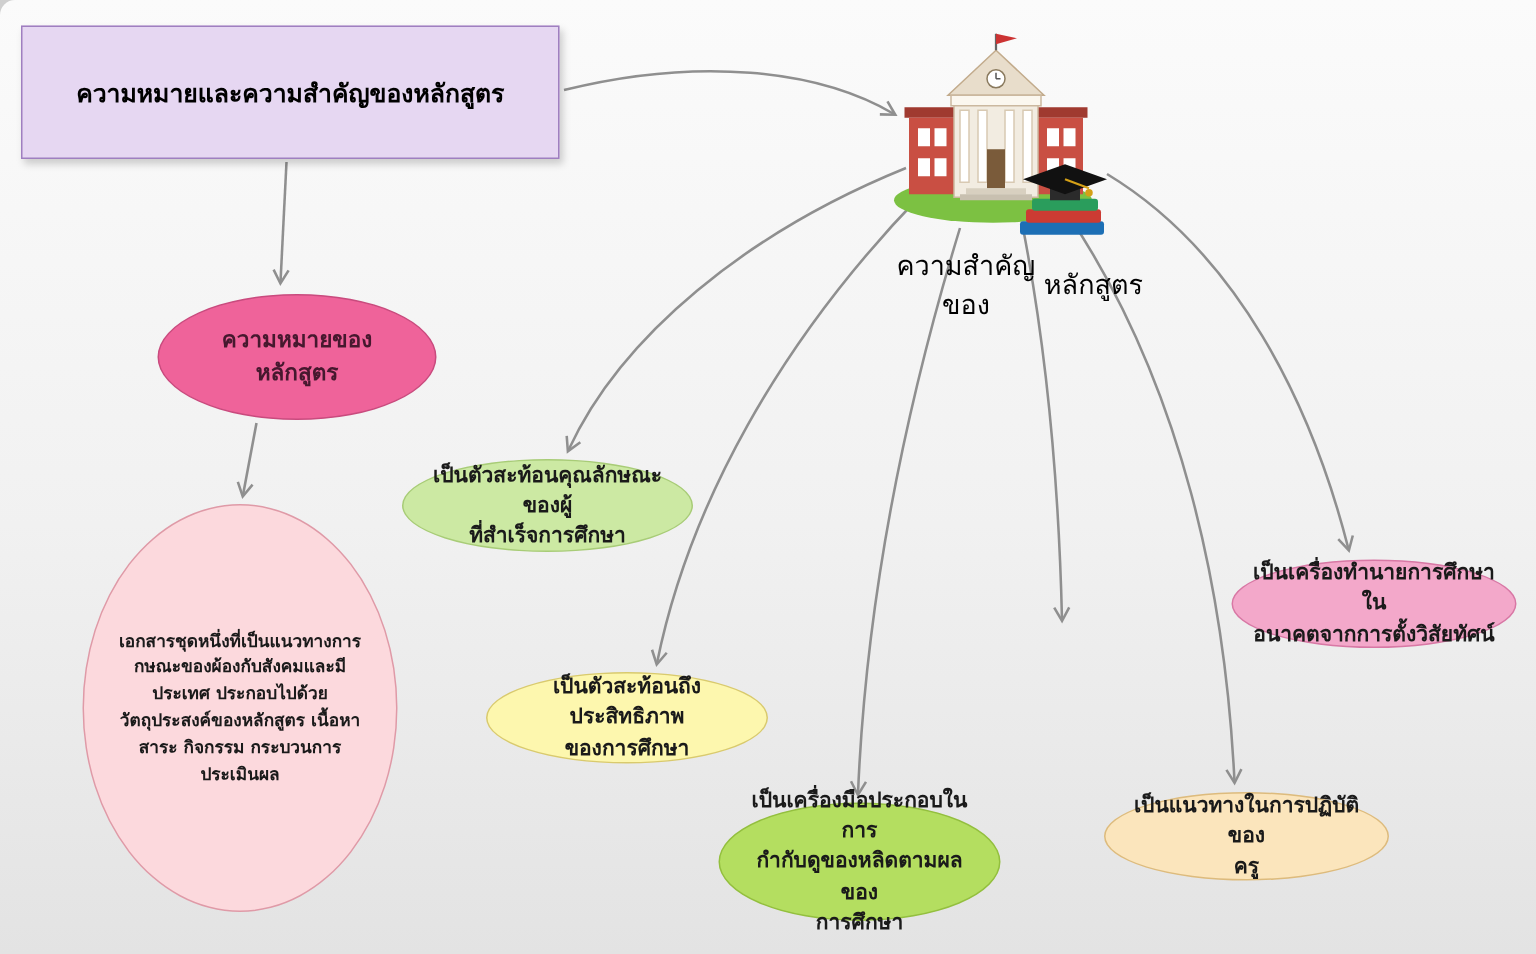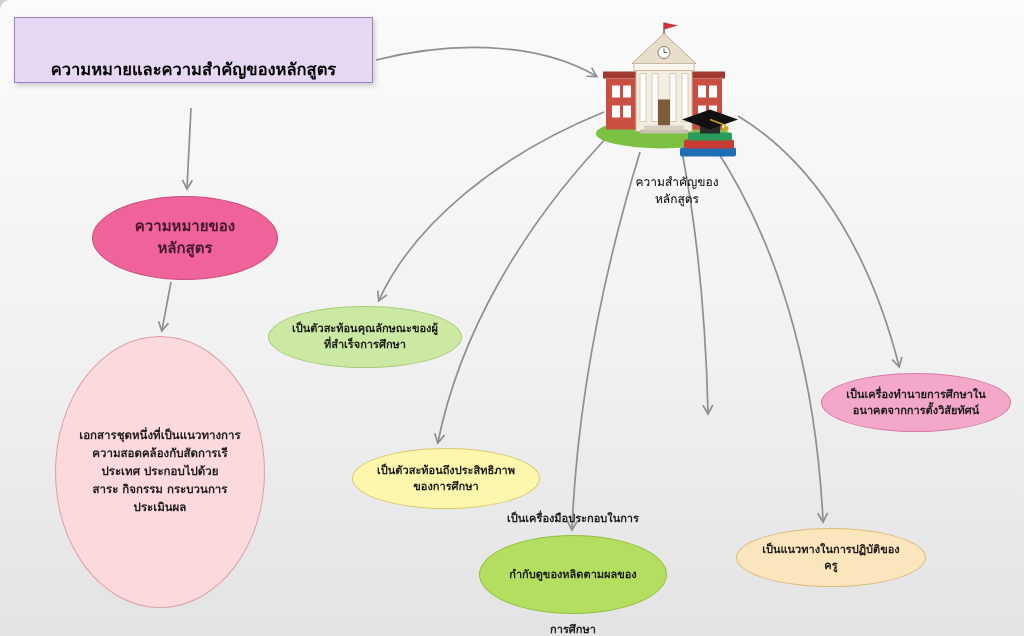--- a/index.html
+++ b/index.html
@@ -11,44 +11,43 @@
     background:linear-gradient(180deg,#fbfbfb 0%,#f1f1f1 55%,#e3e3e3 100%);
     border-radius:10px 0 0 0;
   }
   .arrows { position:absolute; left:0; top:0; pointer-events:none; }
 
   .node {
     position:absolute; display:flex; align-items:center; justify-content:center;
     text-align:center; color:#1a1a1a;
   }
   .title-box {
-    left:14px; top:17px; width:359px; height:66px;
+    left:14px; top:17px; width:359px; height:89px;
     border:1.5px solid #9f7fc0; font-weight:bold; font-size:16.5px; color:#000;
     box-shadow:2px 3px 5px rgba(0,0,0,0.18);
-    align-items:flex-end;
   }
   .ellipse { border-radius:50%; flex-direction:column; }
 
   .center-label {
     left:592px; top:166px; width:170px; height:50px;
-    flex-direction:column; font-size:12px; color:#000; line-height:1.45;
+    flex-direction:row; font-size:18px; color:#000; line-height:1.45;
   }
   .meaning {
-    left:92px; top:196px; width:186px; height:84px;
+    left:105px; top:196px; width:186px; height:84px;
     border:1.5px solid #c94b7e; font-weight:bold; font-size:15px;
     color:#46182e; line-height:1.45;
   }
   .detail {
     left:55px; top:336px; width:210px; height:272px;
     border:1px solid #df9aa7; font-weight:bold; font-size:11.5px;
     line-height:1.55; color:#1a1a1a; padding:10px 14px;
   }
-  .bubble { font-weight:bold; font-size:11px; line-height:1.45; padding:4px 12px;justify-content:center; }
+  .bubble { font-weight:bold; font-size:14px; line-height:1.45; padding:4px 12px;justify-content:center; }
   .b0 { left:268px; top:306px; width:194px; height:62px; border:1px solid #a8cc77; }
-  .b1 { left:352px; top:448px; width:188px; height:61px; border:1px solid #d9ca6e; }
+  .b1 { left:324px; top:448px; width:188px; height:61px; border:1px solid #d9ca6e; }
   .b2 { left:616px; top:419px; width:190px; height:58px; border:1px solid #88bddb; }
   .b3 { left:479px; top:535px; width:188px; height:79px; border:1px solid #93bf3e; }
   .b4 { left:736px; top:528px; width:190px; height:59px; border:1px solid #ddbb7d; }
   .b5 { left:821px; top:373px; width:190px; height:59px; border:1px solid #d878a5; }
 
   .school-icon { position:absolute; left:592px; top:20px; width:156px; height:148px; }
 </style>
 </head>
 <body>
 
@@ -122,35 +121,36 @@
       <div>หลักสูตร</div>
     </div>
 
   <div class="node ellipse meaning" style="background: rgb(239, 99, 154);">
       <div>ความหมายของ</div>
       <div>หลักสูตร</div>
     </div>
 
   <div class="node ellipse detail" style="background: rgb(252, 217, 221); align-items: center;">
       <div>เอกสารชุดหนึ่งที่เป็นแนวทางการ</div>
-      <div>ความสอดคล้องกับสัดการเรี</div>
+      <div>กษณะของผ้องกับสังคมและมี</div>
       <div>ประเทศ ประกอบไปด้วย</div>
+      <div>วัตถุประสงค์ของหลักสูตร  เนื้อหา</div>
       <div>สาระ กิจกรรม กระบวนการ</div>
       <div>ประเมินผล</div>
     </div>
 
   <div class="node ellipse bubble b0" style="background: rgb(204, 233, 163);">
       <div>เป็นตัวสะท้อนคุณลักษณะของผู้</div>
       <div>ที่สำเร็จการศึกษา</div>
     </div>
   <div class="node ellipse bubble b1" style="background: rgb(253, 247, 174);">
       <div>เป็นตัวสะท้อนถึงประสิทธิภาพ</div>
       <div>ของการศึกษา</div>
     </div>
-  <div class="node ellipse bubble b3" style="background: rgb(180, 222, 96); gap: 40px;">
+  <div class="node ellipse bubble b3" style="background: rgb(180, 222, 96);">
       <div>เป็นเครื่องมือประกอบในการ</div>
       <div>กำกับดูของหลิดตามผลของ</div>
       <div>การศึกษา</div>
     </div>
   <div class="node ellipse bubble b4" style="background: rgb(251, 229, 188);">
       <div>เป็นแนวทางในการปฏิบัติของ</div>
       <div>ครู</div>
     </div>
   <div class="node ellipse bubble b5" style="background: rgb(243, 168, 202);">
       <div>เป็นเครื่องทำนายการศึกษาใน</div>

